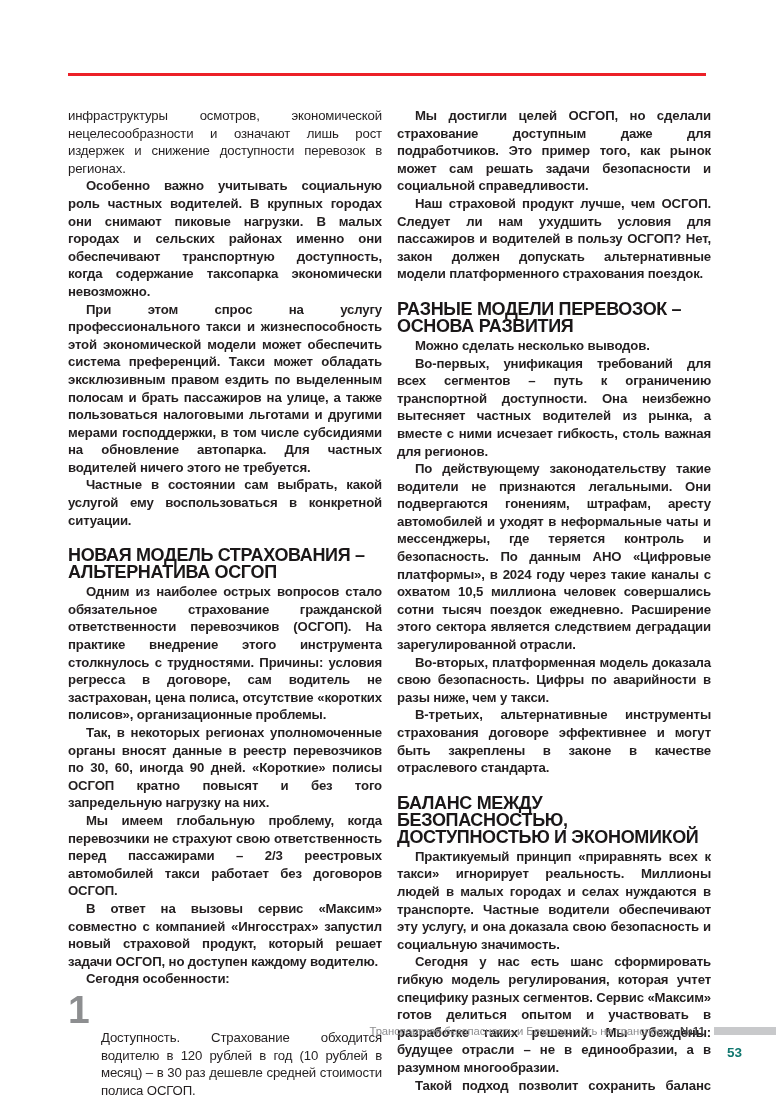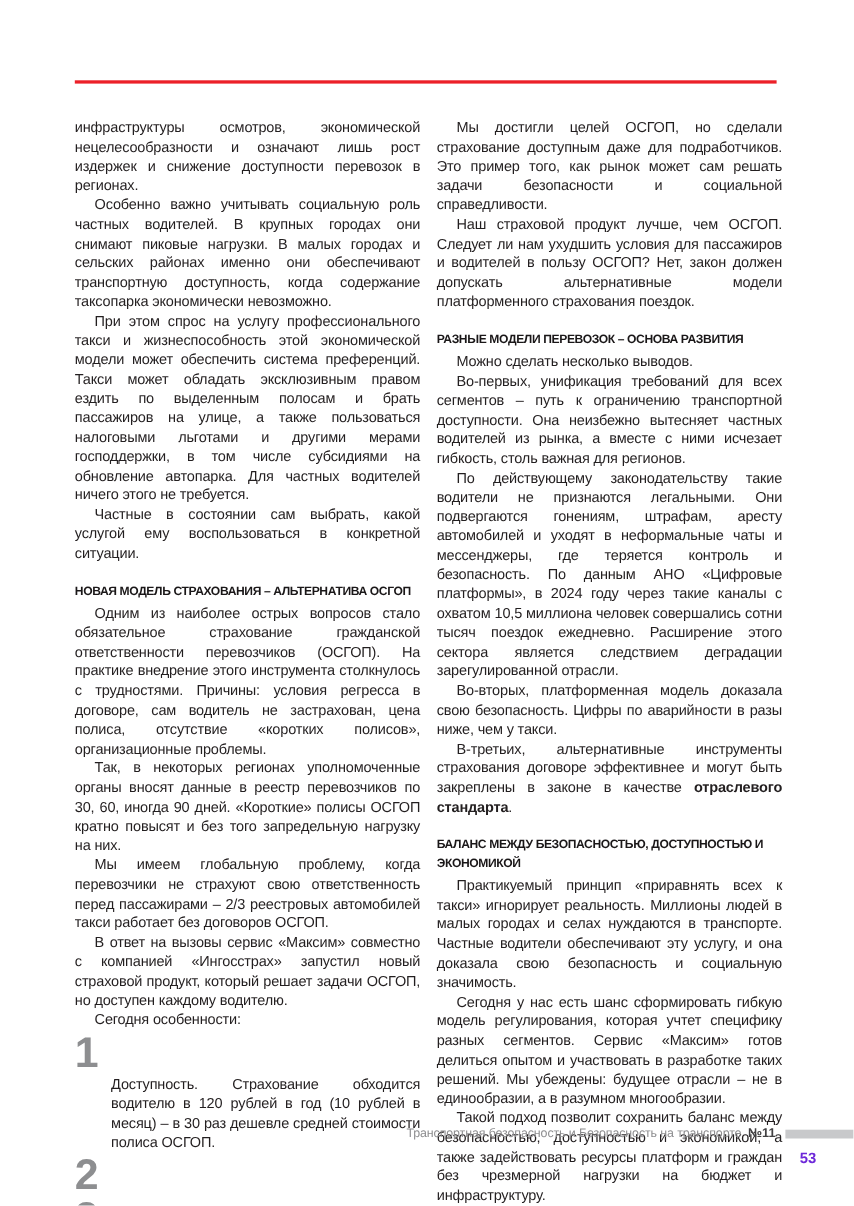--- a/index.html
+++ b/index.html
@@ -30,25 +30,25 @@
   }
   .col { flex: 1 1 0; min-width: 0; }
   .body-p, .num-text {
     margin: 0;
     font-size: 13.2px;
     line-height: 17.6px;
     color: #231f20;
     text-align: justify;
     letter-spacing: -0.15px;
   }
-  .body-p.indent { text-indent: 18px; }
+  .body-p.indent { text-indent: 18px; font-weight: bold; }
   .body-p.has-end { position: relative; }
   .h2 {
     margin: 18px 0 2px 0;
-    font-size: 11px;
+    font-size: 18px;
     line-height: 17px;
     font-weight: bold;
     color: #1a1718;
     letter-spacing: -0.35px;
   }
   .num-item {
     display: flex;
     margin-top: 5px;
   }
   .num {
@@ -83,21 +83,21 @@
   .footer-bar {
     width: 62px; height: 8px;
     background: #c8c9cb;
     margin-left: 9px;
   }
   .page-number {
     position: absolute;
     top: 1045px; right: 34px;
     font-size: 13.5px;
     font-weight: bold;
-    color: #6d28d9;
+    color: #0f766e;
   }
 </style>
 </head>
 <body>
 
 <div class="page">
 
   <div class="top-rule"></div>
 
   <div class="columns">

